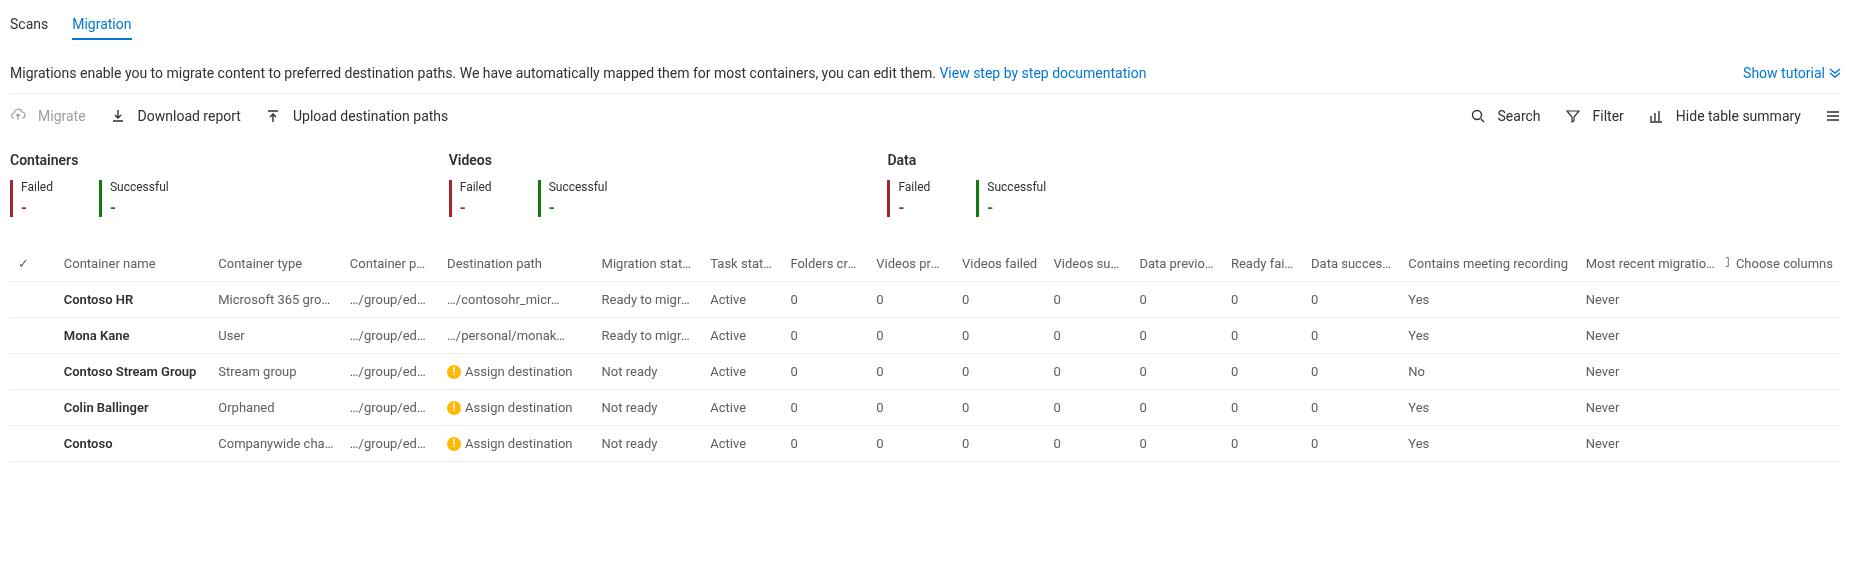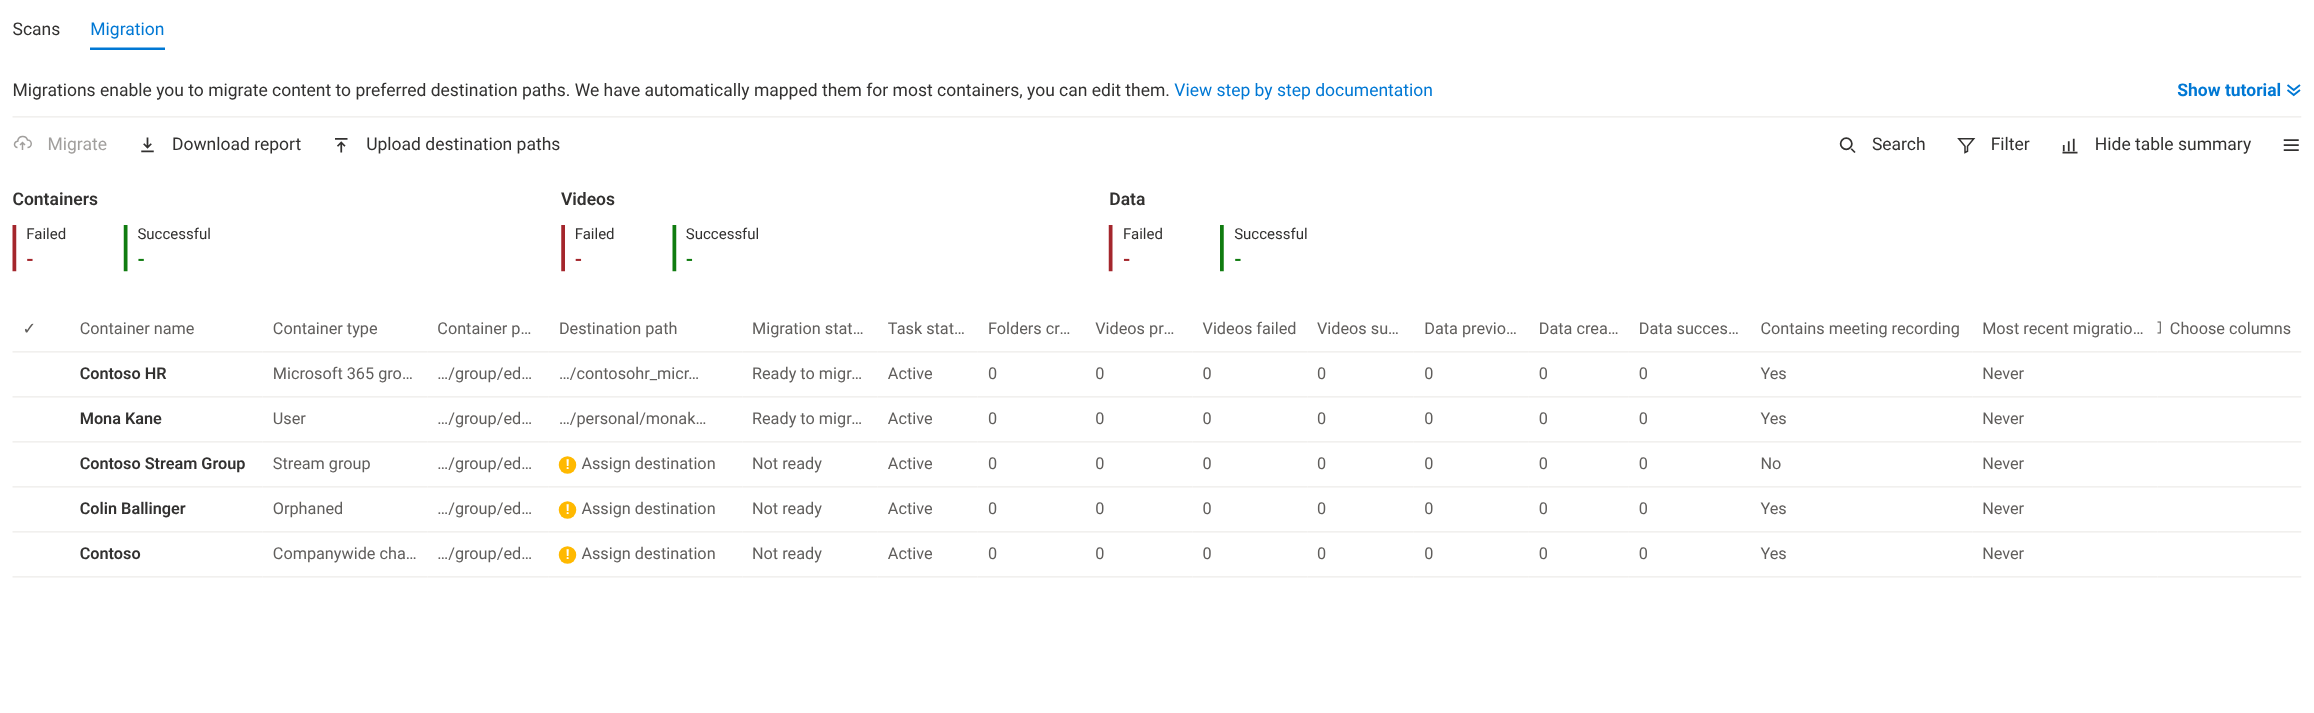--- a/index.html
+++ b/index.html
@@ -29,21 +29,21 @@
   }
   .info-bar {
     display: flex;
     justify-content: space-between;
     align-items: center;
     padding: 24px 0 12px 0;
     border-bottom: 1px solid #edebe9;
   }
   .info-text { color: #323130; }
   .link { color: #0078d4; cursor: pointer; }
-  .show-tutorial { color: #0078d4; cursor: pointer; display:flex; align-items:flex-end; gap:4px;font-weight:bold;}
+  .show-tutorial { color: #0078d4; cursor: pointer; display:flex; align-items:flex-end; gap:4px;}
   .toolbar {
     display: flex;
     justify-content: space-between;
     align-items: center;
     padding: 14px 0 8px 0;
   }
   .toolbar-left, .toolbar-right {
     display: flex;
     align-items: center;
     gap: 24px;
@@ -256,21 +256,21 @@
       <th>Container type</th>
       <th>Container path</th>
       <th>Destination path</th>
       <th>Migration status</th>
       <th>Task status</th>
       <th>Folders created</th>
       <th>Videos prev…</th>
       <th>Videos failed</th>
       <th>Videos succ…</th>
       <th>Data previo…</th>
-      <th>Data created</th>
+      <th>Ready failed</th>
       <th>Data successful</th>
       <th>Contains meeting recording</th>
       <th>
         <span>Most recent migration</span>
         <span class="sort-ind">↓</span>
       </th>
       <th>
         <div class="col-choose">
           <span class="icon">
             <svg viewBox="0 0 16 16" width="14" height="14">

